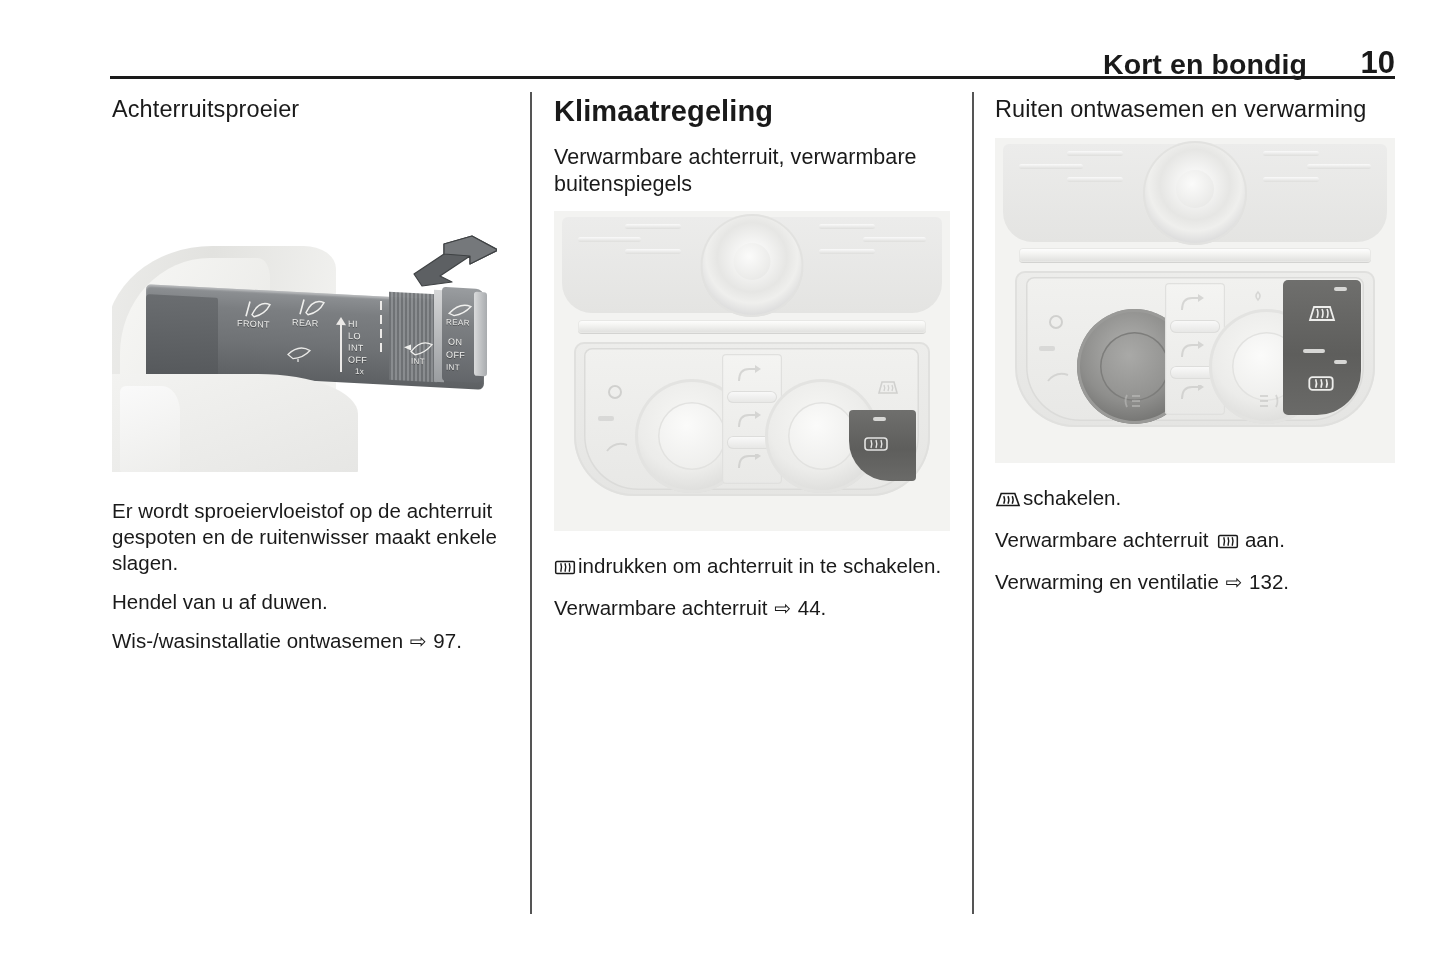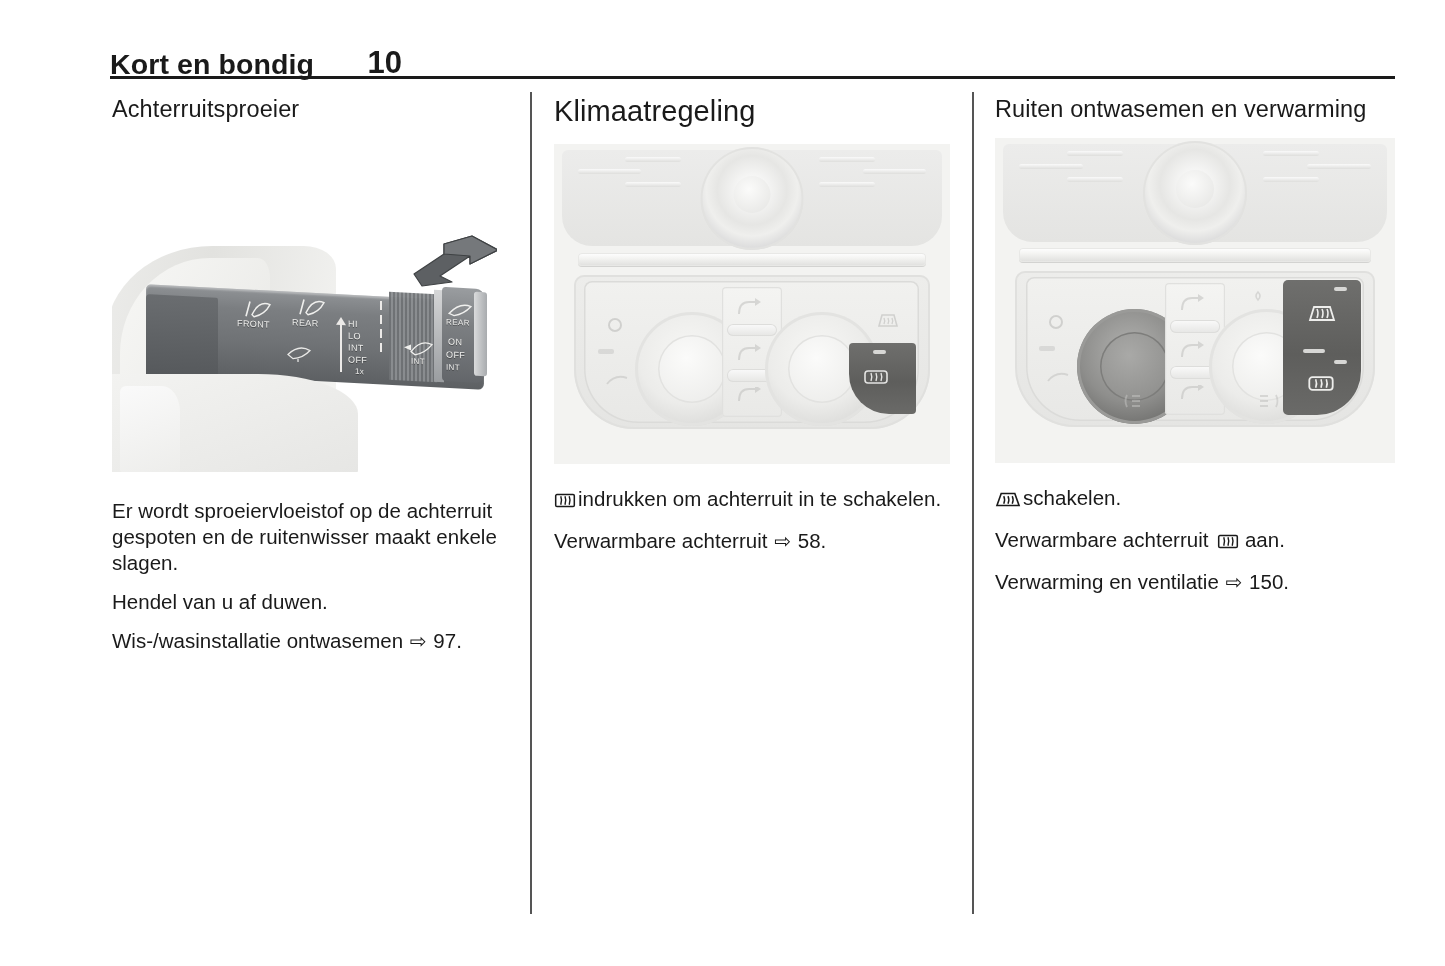--- a/index.html
+++ b/index.html
@@ -18,21 +18,21 @@
 
   
   .page-header {
     position: absolute;
     left: 110px;
     top: 34px;
     width: 1285px;
     height: 44px;
     display: flex;
     align-items: flex-end;
-    justify-content: flex-start;
+    justify-content: flex-end;
   }
   .header-title {
     font-size: 28.5px;
     font-weight: bold;
     letter-spacing: 0.1px;
     line-height: 1;
     color: #1a1a1a;
   }
   .header-pageno {
     font-size: 31px;
@@ -77,21 +77,21 @@
     margin: 0 0 14px 0;
     font-size: 23.5px;
     font-weight: normal;
     line-height: 1.18;
     letter-spacing: 0.1px;
     color: #1a1a1a;
   }
   h1.chapter-title {
     margin: 0 0 16px 0;
     font-size: 29px;
-    font-weight: normal;
+    font-weight: bold;
     line-height: 1.1;
     letter-spacing: 0.1px;
     color: #1a1a1a;
   }
   h3.sub-title {
     margin: 0 0 12px 0;
     font-size: 21.5px;
     font-weight: normal;
     line-height: 1.28;
     letter-spacing: 0.05px;
@@ -411,20 +411,21 @@
   <p class="body">
     <span>Wis-/wasinstallatie ontwasemen</span>
     <span class="refarrow">⇨</span>
     <span>97.</span>
   </p>
 </div>
 
 <div class="col col-mid">
 
   <h1 class="chapter-title">Klimaatregeling</h1>
+  <h3 class="sub-title">Verwarmbare achterruit, verwarmbare buitenspiegels</h3>
 
   <div class="figure fig-climate">
     <div class="panel-stage">
 
       <div class="dash-top"></div>
       <div class="vent-round"></div>
 
       <div class="louver" style="left:6%;  top:8%;  width:16%;"></div>
       <div class="louver" style="left:18%; top:4%;  width:14%;"></div>
       <div class="louver" style="left:18%; top:12%; width:14%;"></div>
@@ -486,21 +487,21 @@
       <svg width="22" height="17" viewBox="0 0 26 20">
         <rect x="2" y="3" width="22" height="14" rx="1.5" fill="none" stroke="#1a1a1a" stroke-width="1.8"></rect>
         <path d="M8 15 q2-5 0-10 M13 15 q2-5 0-10 M18 15 q2-5 0-10" stroke="#1a1a1a" stroke-width="1.7" fill="none"></path>
       </svg>
     </span><span>indrukken om achterruit in te schakelen.</span>
   </p>
 
   <p class="body">
     <span>Verwarmbare achterruit</span>
     <span class="refarrow">⇨</span>
-    <span>58.</span>
+    <span>44.</span>
   </p>
 </div>
 
 <div class="col col-right">
 
   <h2 class="section-title">Ruiten ontwasemen en verwarming</h2>
 
   <div class="figure fig-defrost">
     <div class="panel-stage">
 
@@ -590,15 +591,15 @@
         <rect x="2" y="3" width="22" height="14" rx="1.5" fill="none" stroke="#1a1a1a" stroke-width="1.8"></rect>
         <path d="M8 15 q2-5 0-10 M13 15 q2-5 0-10 M18 15 q2-5 0-10" stroke="#1a1a1a" stroke-width="1.7" fill="none"></path>
       </svg>
     </span>
     <span>aan.</span>
   </p>
 
   <p class="body">
     <span>Verwarming en ventilatie</span>
     <span class="refarrow">⇨</span>
-    <span>150.</span>
+    <span>132.</span>
   </p>
 </div>
 
 </body></html>

